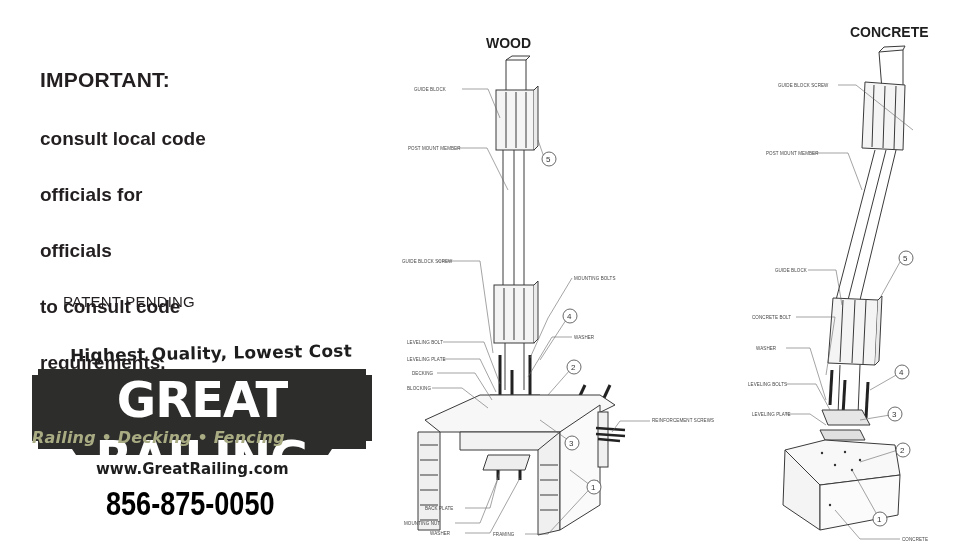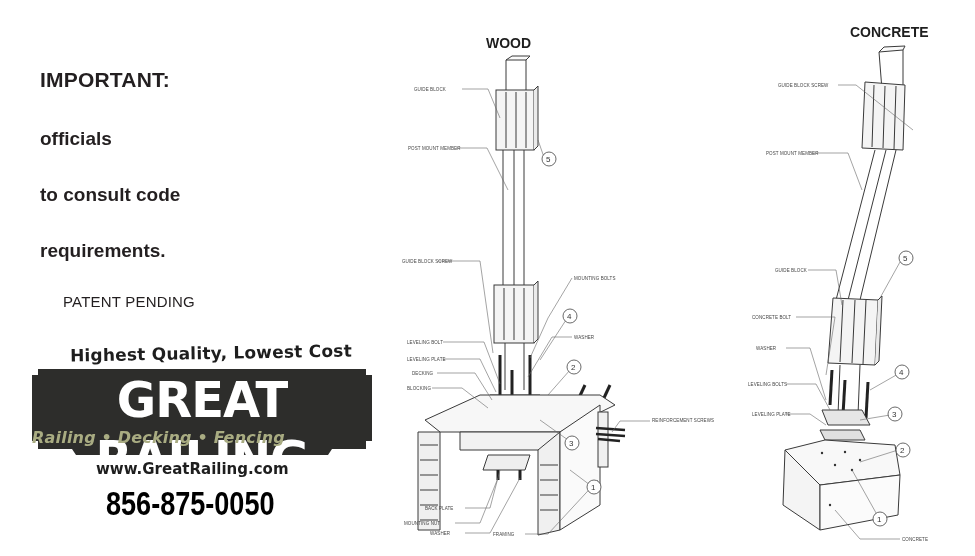--- a/index.html
+++ b/index.html
@@ -20,20 +20,22 @@
   .concrete-title { left:850px; top:24px; }
   .diagram-svg { left:0; top:0; }
   .callout-label { font-family:"Liberation Sans", sans-serif; font-size:4.5px; fill:#444; letter-spacing:0.1px; }
   .callout-num { font-family:"Liberation Sans", sans-serif; font-size:8px; fill:#333; }
 </style>
 </head>
 <body>
 
 <div class="abs important-title">IMPORTANT:</div>
 <div class="abs important-body">
+  <div>consult local code</div>
+  <div>officials for</div>
   <div>officials</div>
   <div>to consult code</div>
   <div>requirements.</div>
 </div>
 <div class="abs patent">PATENT PENDING</div>
 
 <div class="abs tagline">Highest Quality, Lowest Cost</div>
 <div class="abs banner">
   <svg width="340" height="88" viewBox="0 0 340 88">
     <polygon points="0,8 6,8 6,2 334,2 334,8 340,8 340,74 334,74 334,82 300,82 296,88 44,88 40,82 6,82 6,74 0,74" fill="#2d2d2b"></polygon>

